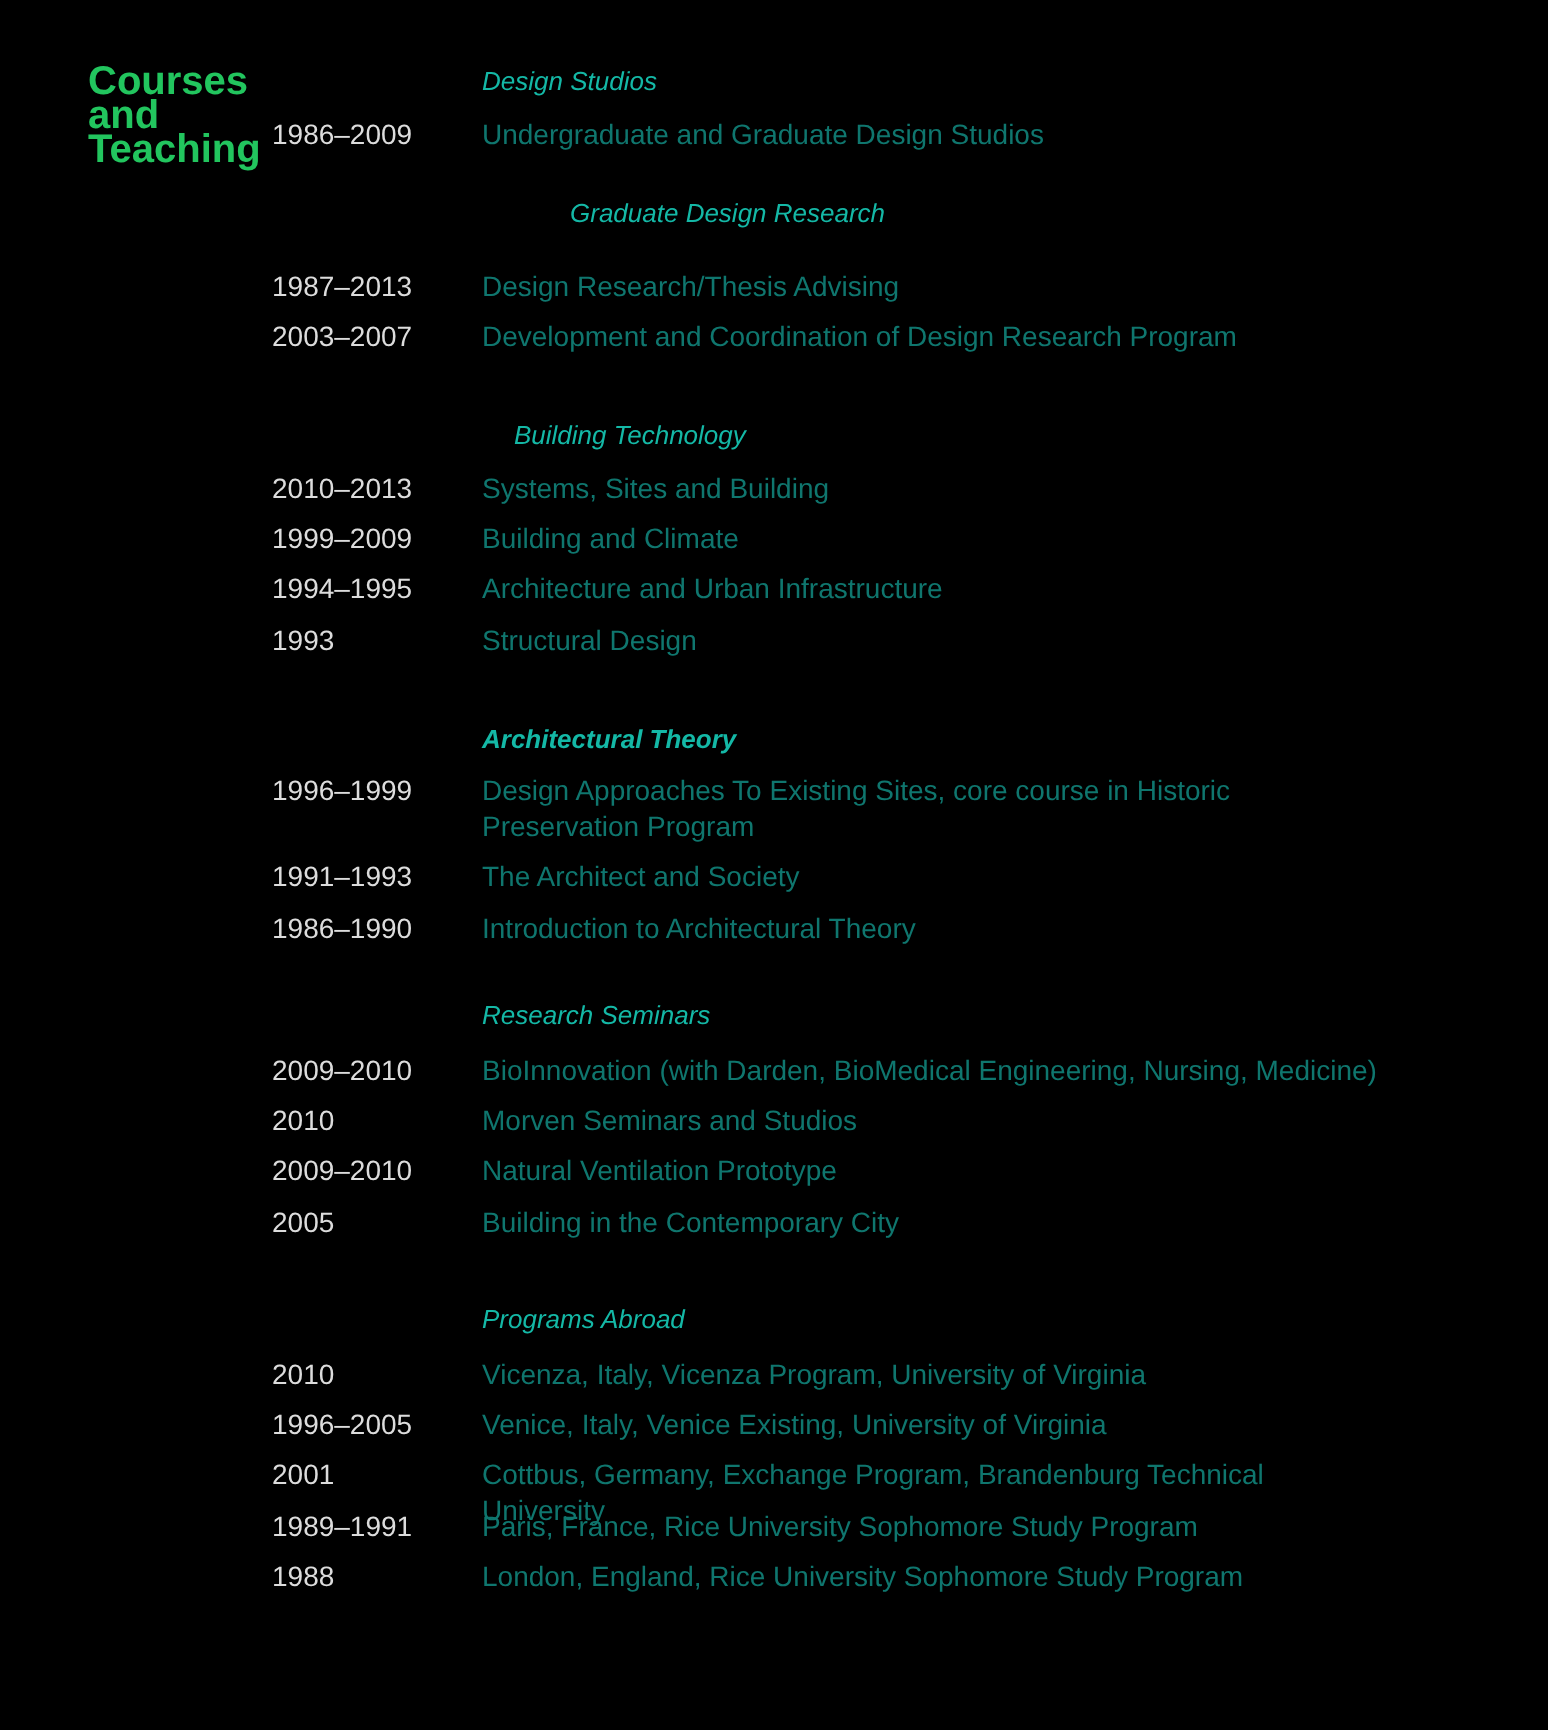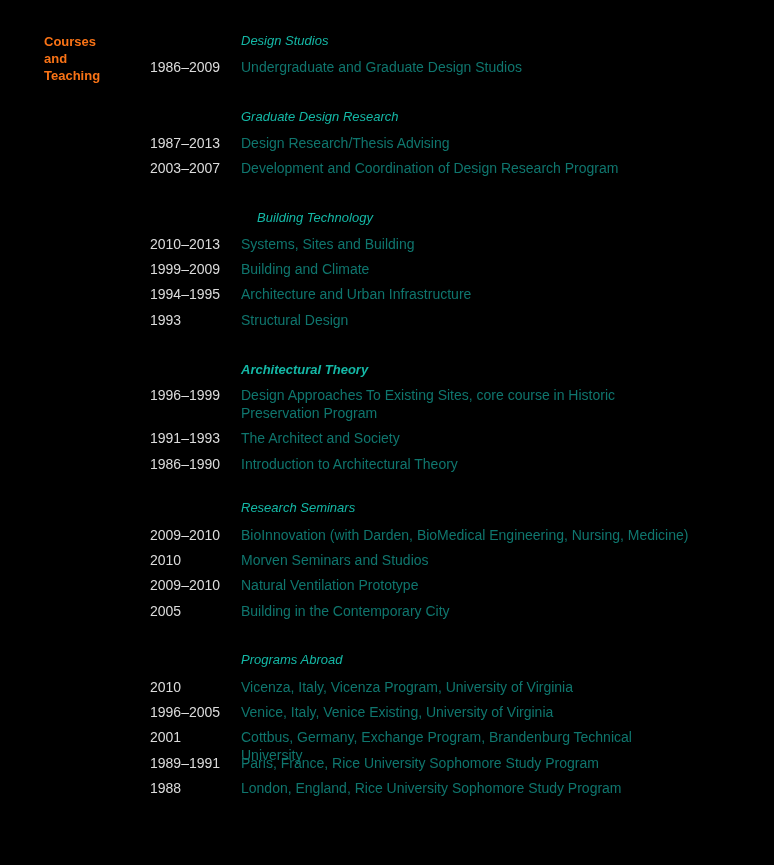--- a/index.html
+++ b/index.html
@@ -1,35 +1,35 @@
 <!DOCTYPE html>
 <html><head>
 <meta charset="utf-8">
 <style>
   html, body { margin:0; padding:0; background:#000; }
   body { width:774px; height:865px; position:relative; overflow:hidden; color:#e6e6e6; font-family:"Liberation Sans", sans-serif; }
-  .heading { position:absolute; left:44px; top:33px; font-weight:bold; font-size:13px; line-height:17px; color:#f97316; white-space:pre-line; }
+  .heading { position:absolute; left:44px; top:33px; font-weight:bold; font-size:20px; line-height:17px; color:#22c55e; white-space:pre-line; }
   .row { position:absolute; left:0; width:774px; font-size:14px; line-height:18px; }
-  .year { position:absolute; left:150px; color:#dcdcdc; }
+  .year { position:absolute; left:136px; color:#dcdcdc; }
   .desc { position:absolute; left:241px; width:450px; color:#0f766e; }
   .cat { position:absolute; left:241px; font-style:italic; font-size:13px; color:#14b8a6; }
 </style>
 </head>
 <body>
 
 <div class="heading">Courses
 and
 Teaching</div>
 <div id="content">
     <div class="cat" style="top: 33px;">Design Studios</div>
     <div class="row" style="top: 58px;">
       <span class="year">1986–2009</span>
       <span class="desc">Undergraduate and Graduate Design Studios</span>
     </div>
-    <div class="cat" style="top: 109px;">Graduate Design Research</div>
+    <div class="cat" style="top: 99px; margin-left: 44px;">Graduate Design Research</div>
     <div class="row" style="top: 134px;">
       <span class="year">1987–2013</span>
       <span class="desc">Design Research/Thesis Advising</span>
     </div>
     <div class="row" style="top: 159px;">
       <span class="year">2003–2007</span>
       <span class="desc">Development and Coordination of Design Research Program</span>
     </div>
     <div class="cat" style="top: 210px; margin-left: 16px;">Building Technology</div>
     <div class="row" style="top: 235px;">

